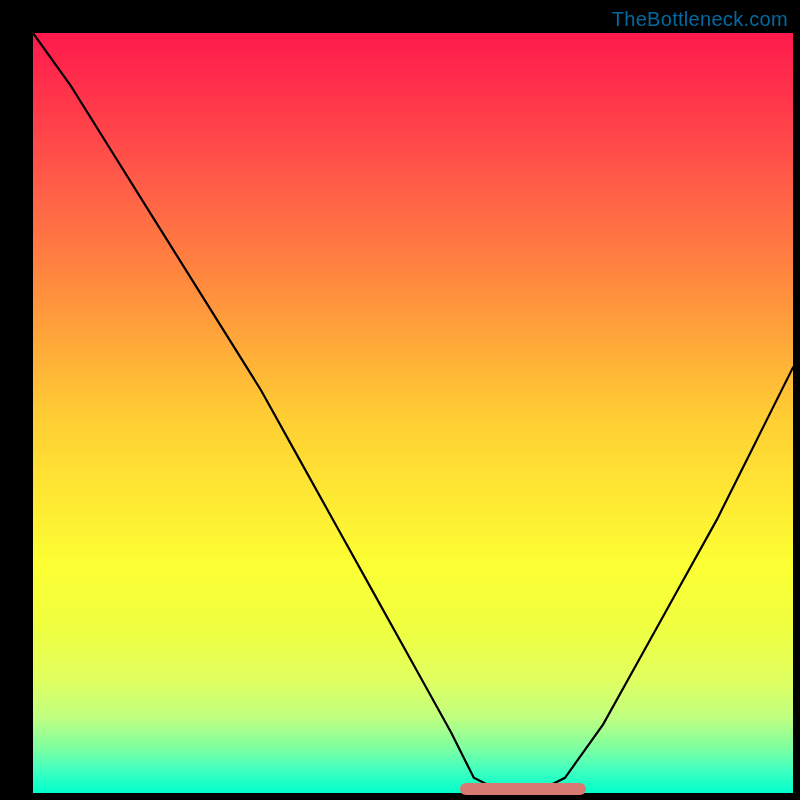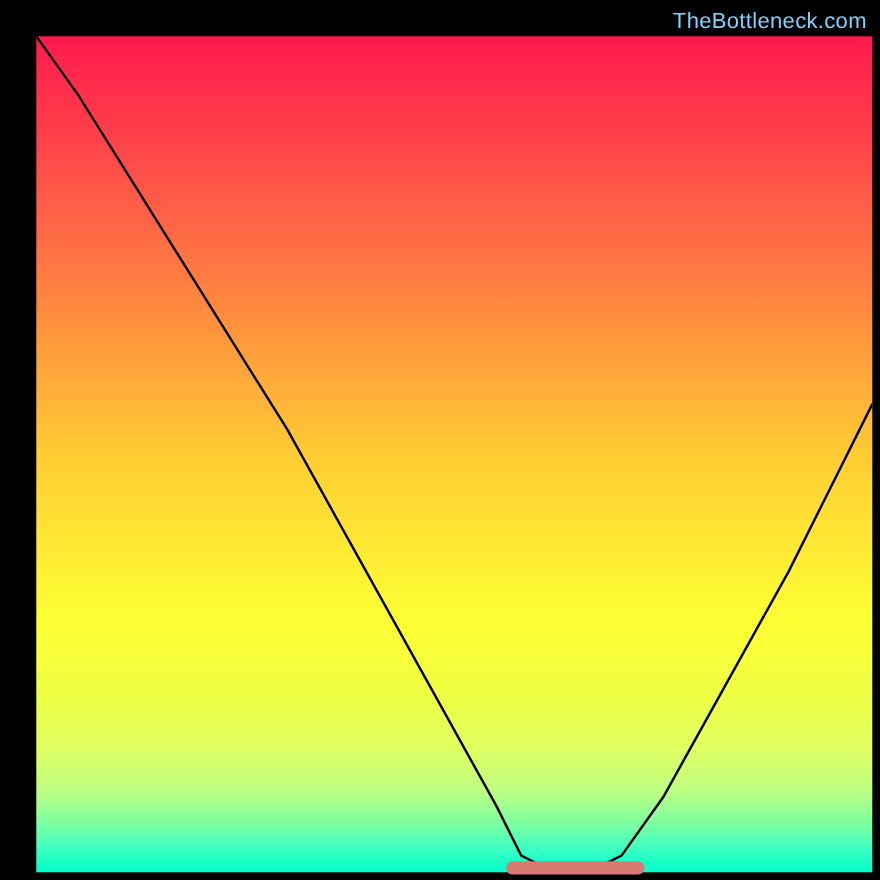--- a/index.html
+++ b/index.html
@@ -36,21 +36,21 @@
   .flat-segment {
     position: absolute;
     background: #d87a72;
     border-radius: 6px;
     height: 12px;
   }
   .watermark {
     position: absolute;
     top: 8px;
     right: 12px;
-    color: #7dd3fc;
+    color: #0369a1;
     font-size: 20px;
     letter-spacing: 0.3px;
   }
   svg.curve {
     position: absolute;
     left: 0;
     top: 0;
     width: 760px;
     height: 760px;
   }

